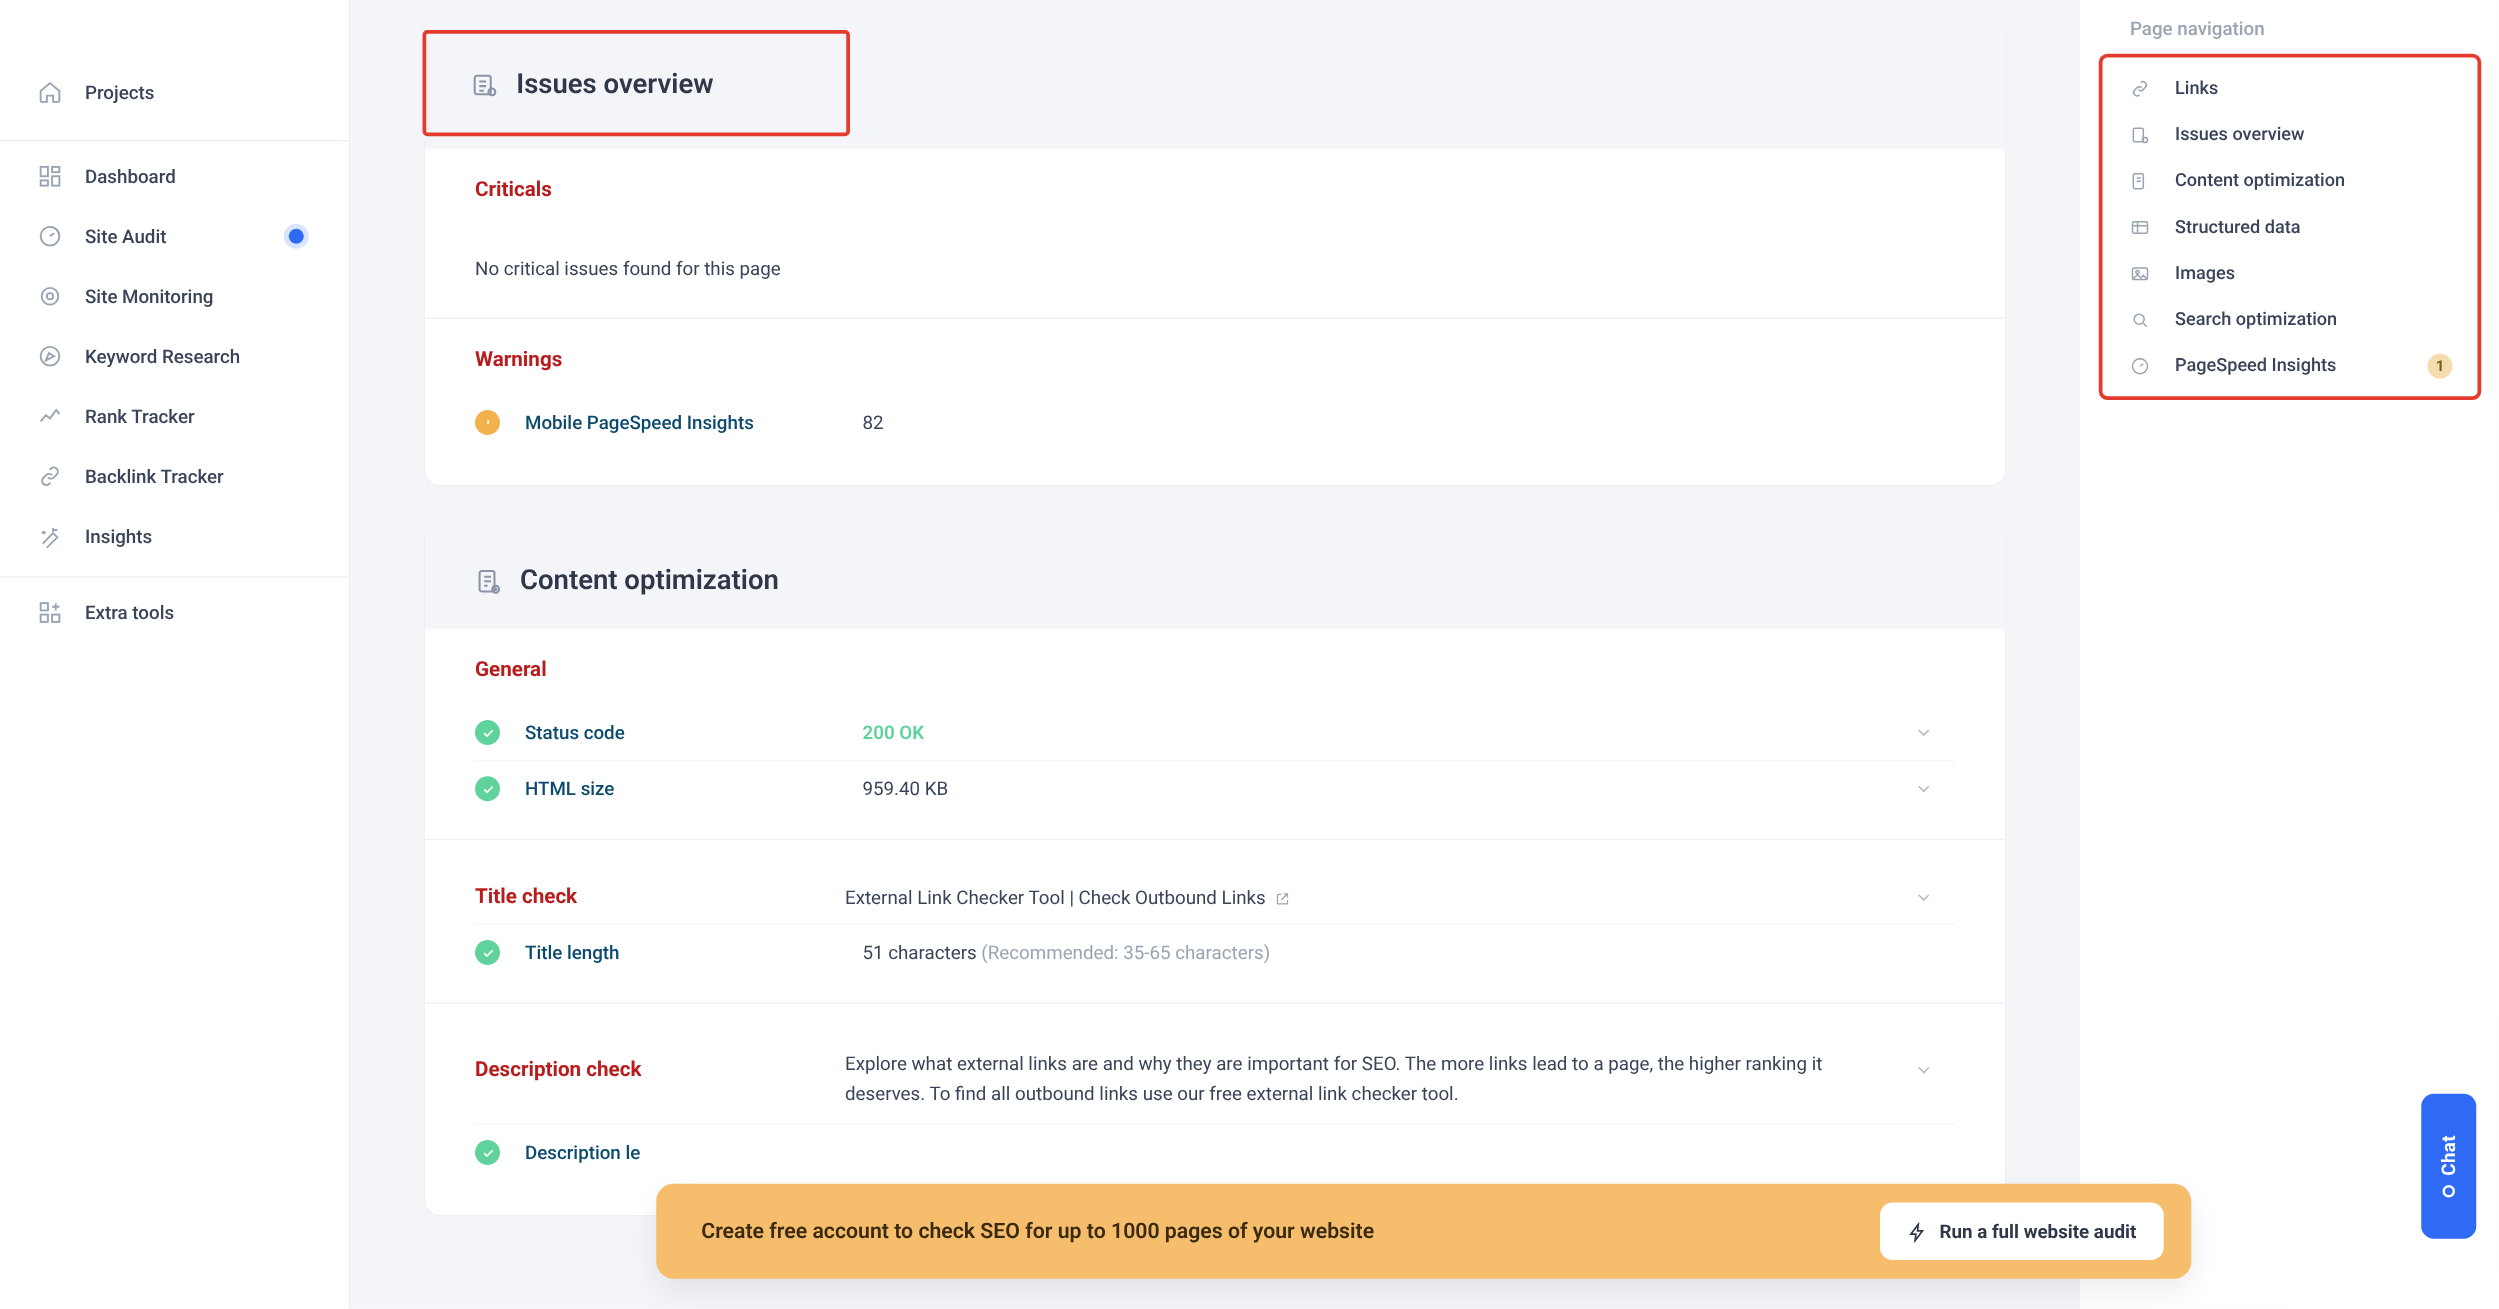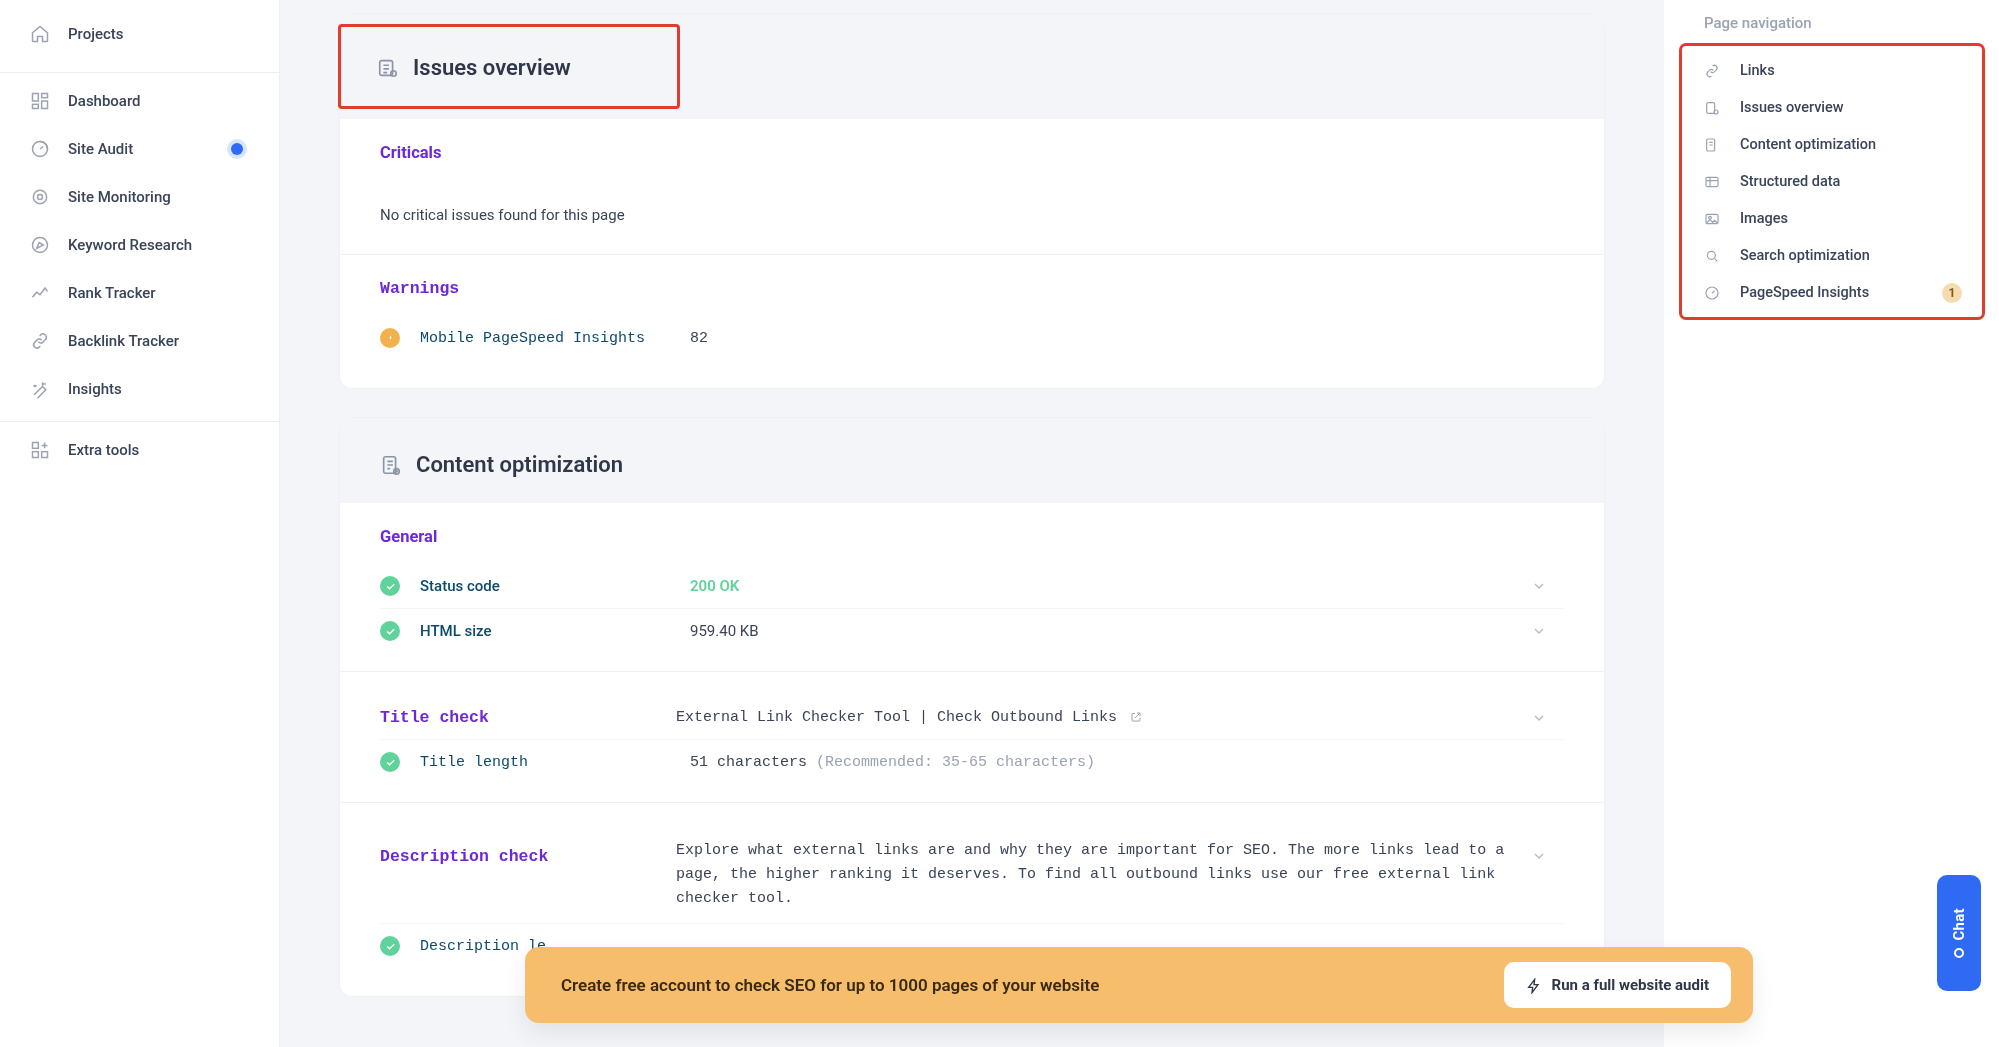--- a/index.html
+++ b/index.html
@@ -78,23 +78,23 @@
   .section-icon {
     width: 22px; height: 22px; color: #8b94a6;
     display: flex; align-items: center; justify-content: center;
   }
   .section-title {
     font-size: 22px; font-weight: 600; color: #2f3748;
   }
   .block {
     padding: 24px 40px 18px 40px;
   }
-  .block + .block { border-top: 1px solid #eef0f5; font-family: Liberation Mono, monospace; }
+  .block + .block { border-top: 1px solid #eef0f5; }
   .block-label {
-    font-size: 16.5px; font-weight: 700; color: #6d28d9;
+    font-size: 16.5px; font-weight: 700; color: #b91c1c;
     margin-bottom: 18px;
   }
   .row {
     display: grid;
     grid-template-columns: 26px 256px 1fr 34px;
     align-items: center;
     gap: 14px;
     padding: 12px 0;
   }
   .row + .row { border-top: 1px solid #f4f5f9; }
@@ -194,21 +194,21 @@
     width: 342px;
     margin-left: -2px;
   }
   .ext-icon { width:12px; height:12px; color:#9aa3b2; display:inline-flex; vertical-align:middle; margin-left:4px;}
   svg { display:block; }
 </style>
 </head>
 <body>
 
 <nav class="sidebar">
-  <div class="sidebar-item" style="padding-top:24px;padding-bottom:24px;">
+  <div class="sidebar-item" style="padding-top:24px;padding-bottom:24px;margin-top:40px;">
     <span class="sidebar-icon">
       <svg viewBox="0 0 24 24" width="20" height="20" fill="none" stroke="currentColor" stroke-width="1.8">
           <path d="M3 10.5 12 3l9 7.5V20a1 1 0 0 1-1 1h-5v-6h-6v6H4a1 1 0 0 1-1-1z"></path>
         </svg>
     </span>
     <span>Projects</span>
   </div>
   <div class="sidebar-sep"></div>
 
   <div class="sidebar-item">

